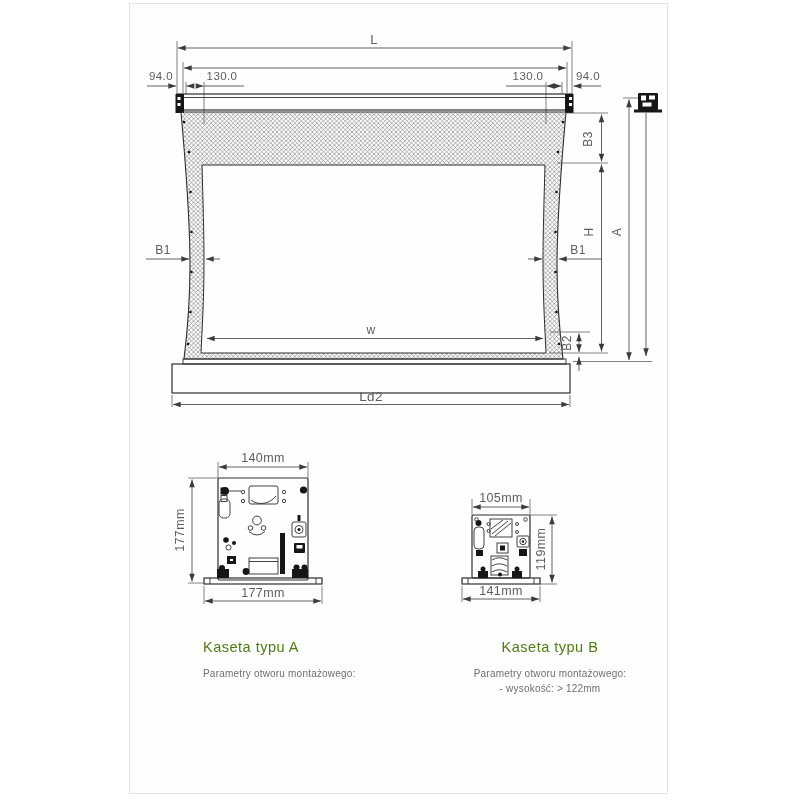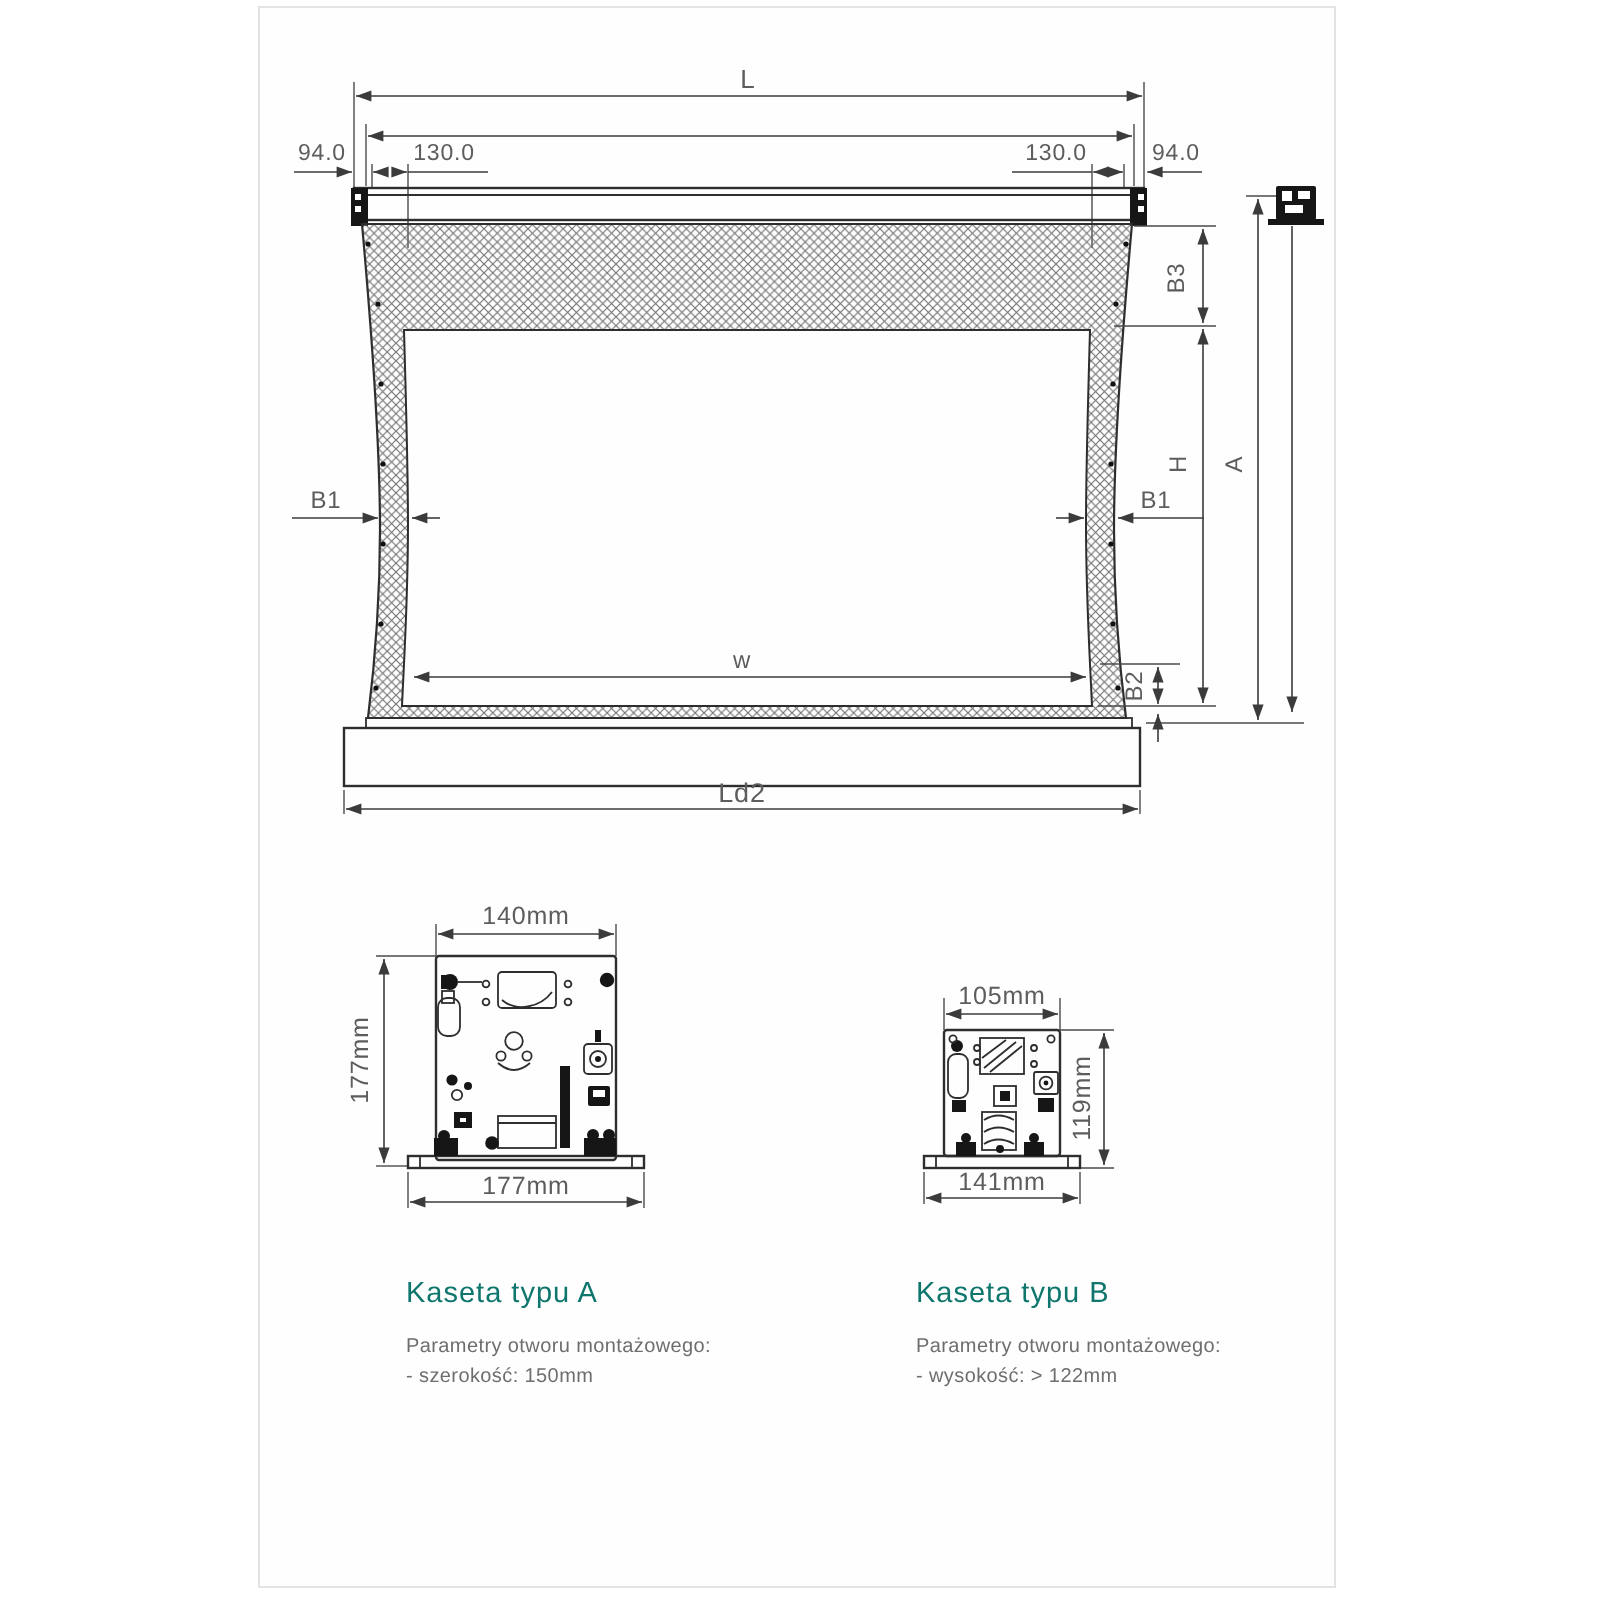--- a/index.html
+++ b/index.html
@@ -8,21 +8,21 @@
   #imgframe{position:absolute;left:129px;top:3px;width:537px;height:789px;
     border:1px solid #e3e3e3;background:#fefefe;}
   svg{position:absolute;left:0;top:0;}
   svg text{fill:#5d5d5d;font-family:"Liberation Sans", sans-serif;letter-spacing:0.4px;}
   .dimline{stroke:#3b3b3b;stroke-width:0.8;fill:none;}
   .extline{stroke:#4a4a4a;stroke-width:0.7;fill:none;}
   .draw{stroke:#2e2e2e;stroke-width:1.2;fill:none;}
   .drawthin{stroke:#2e2e2e;stroke-width:0.9;fill:none;}
   .solid{fill:#161616;stroke:none;}
   .txt-block{position:absolute;width:230px;color:#6e6e6e;}
-  .txt-block h3{margin:0 0 12px 0;font-size:14.5px;font-weight:400;color:#0f766e;letter-spacing:0.5px;}
+  .txt-block h3{margin:0 0 12px 0;font-size:14.5px;font-weight:400;color:#4d7c0f;letter-spacing:0.5px;}
   .txt-block .pline{font-size:10px;line-height:13.8px;margin:0;letter-spacing:0.2px;}
   .txt-block .phead{margin-bottom:1px;}
 </style>
 </head>
 <body>
 
 <div id="stage">
   <div id="imgframe"></div>
 
   <svg width="800" height="800" viewBox="0 0 800 800">
@@ -264,21 +264,20 @@
         <rect class="solid" x="512" y="571" width="10" height="7"></rect>
         <circle class="solid" cx="517" cy="569" r="2.5"></circle>
         <circle class="solid" cx="500" cy="574.5" r="2"></circle>
       </g>
     </g>
   </svg>
 
   <div class="txt-block" style="left:203px;top:639px;">
     <h3>Kaseta typu A</h3>
     <p class="pline phead">Parametry otworu montażowego:</p>
-    <p class="pline">- szerokość: 150mm</p>
   </div>
 
-  <div class="txt-block" style="left:458px;top:639px;">
+  <div class="txt-block" style="left:435px;top:639px;text-align:center;">
     <h3>Kaseta typu B</h3>
     <p class="pline phead">Parametry otworu montażowego:</p>
     <p class="pline">- wysokość: &gt; 122mm</p>
   </div>
 </div>
 
 </body></html>

